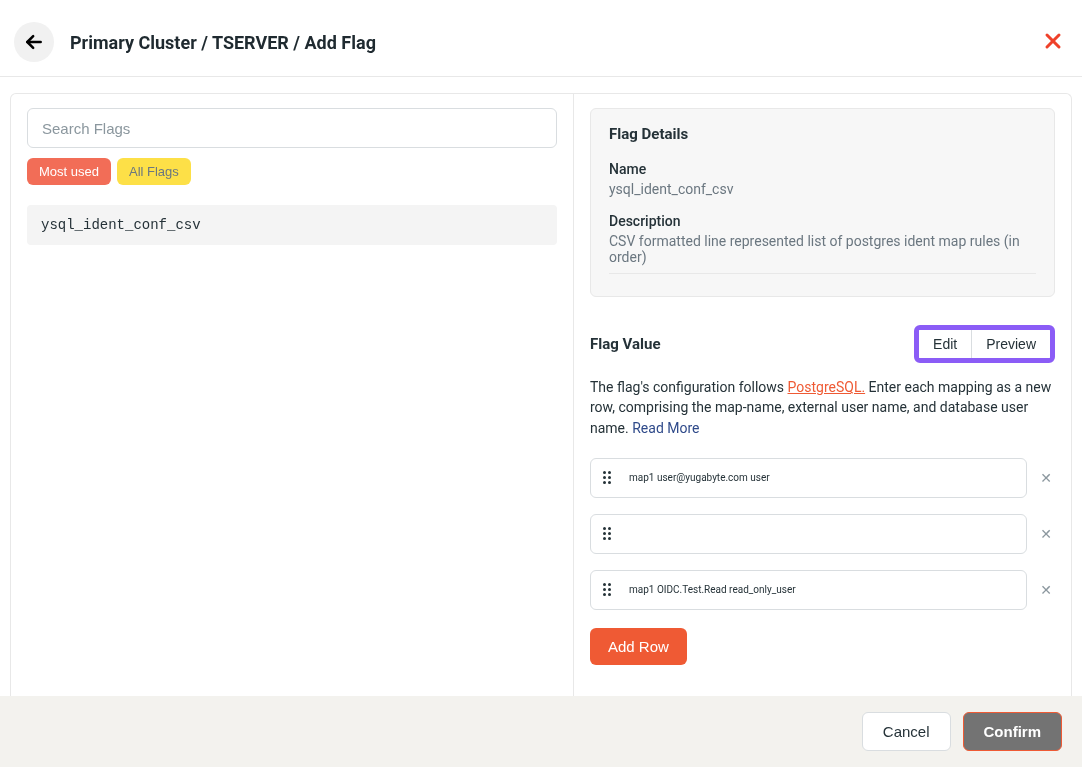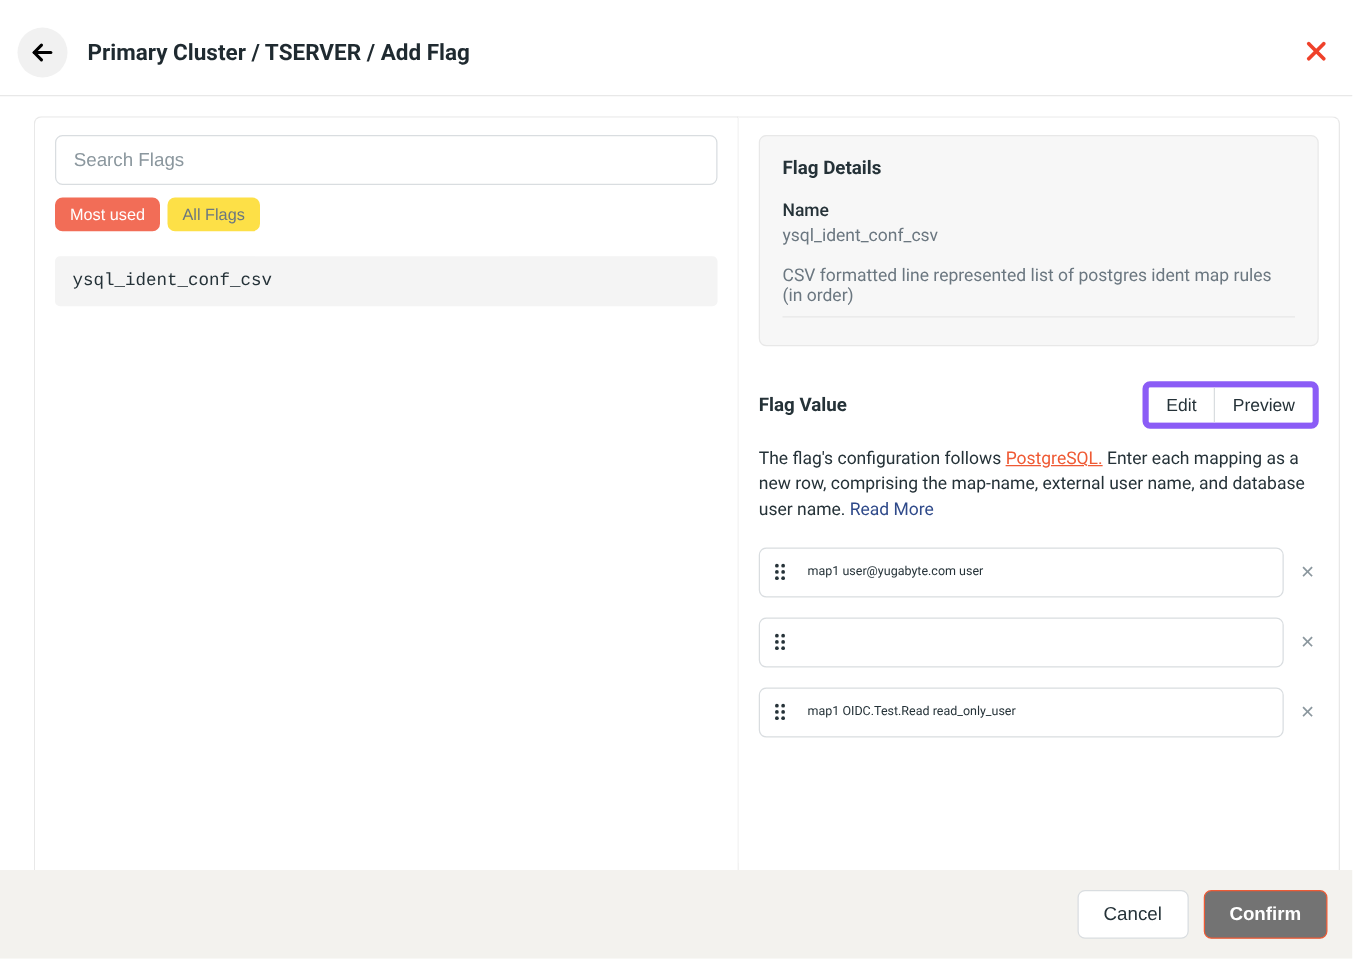--- a/index.html
+++ b/index.html
@@ -23,21 +23,21 @@
   .close-x { font-size: 24px; color: #ef412a; font-weight: 700; cursor: pointer; line-height: 1; }
 
   
   .main {
     flex: 1; display: flex; padding: 16px 10px 0 10px; gap: 0; overflow: hidden;
   }
   .pane {
     border: 1px solid #e8e8e8; border-radius: 6px; background: #fff;
     display: flex; flex-direction: column;
   }
-  .pane-left { width: 564px; border-top-right-radius: 0; border-bottom-right-radius: 0; border-bottom: none; border-bottom-left-radius: 0; padding: 14px 16px; margin-left: 17px; }
+  .pane-left { width: 564px; border-top-right-radius: 0; border-bottom-right-radius: 0; border-bottom: none; border-bottom-left-radius: 0; padding: 14px 16px; }
   .pane-right { flex: 1; border-left: none; border-top-left-radius: 0; border-bottom-right-radius: 0; border-bottom: none; padding: 14px 16px; }
 
   .search-input {
     width: 100%; height: 40px; border: 1px solid #d9dde0; border-radius: 6px;
     padding: 0 14px; font-size: 15px; color: #253238; outline: none;
   }
   .search-input::placeholder { color: #8b979e; }
 
   .chip-row { margin-top: 10px; display: flex; gap: 6px; }
   .chip {
@@ -141,20 +141,21 @@
     <div class="flag-list">
       <div class="flag-row">ysql_ident_conf_csv</div>
     </div>
   </div>
 
   <div class="pane pane-right">
     <div class="details-card">
       <div class="details-title">Flag Details</div>
       <div class="details-label">Name</div>
       <div class="details-value">ysql_ident_conf_csv</div>
+      <div class="details-label">Description</div>
       <div class="details-value" style="margin-bottom:8px">CSV formatted line represented list of postgres ident map rules (in order)</div>
       <div class="details-divider"></div>
     </div>
 
     <div class="fv-header">
       <div class="fv-title">Flag Value</div>
       <div class="seg">
         <button>Edit</button>
         <button>Preview</button>
       </div>
@@ -228,19 +229,20 @@
               </div>
           </div>
           <div class="row-text">map1 OIDC.Test.Read read_only_user</div>
         </div>
         <div class="row-del">
           <span>✕</span>
         </div>
       </div>
     </div>
 
+    <button class="add-row-btn">Add Row</button>
   </div>
 </div>
 
 <div class="footer">
   <button class="btn btn-secondary">Cancel</button>
   <button class="btn btn-primary">Confirm</button>
 </div>
 
 </body></html>

